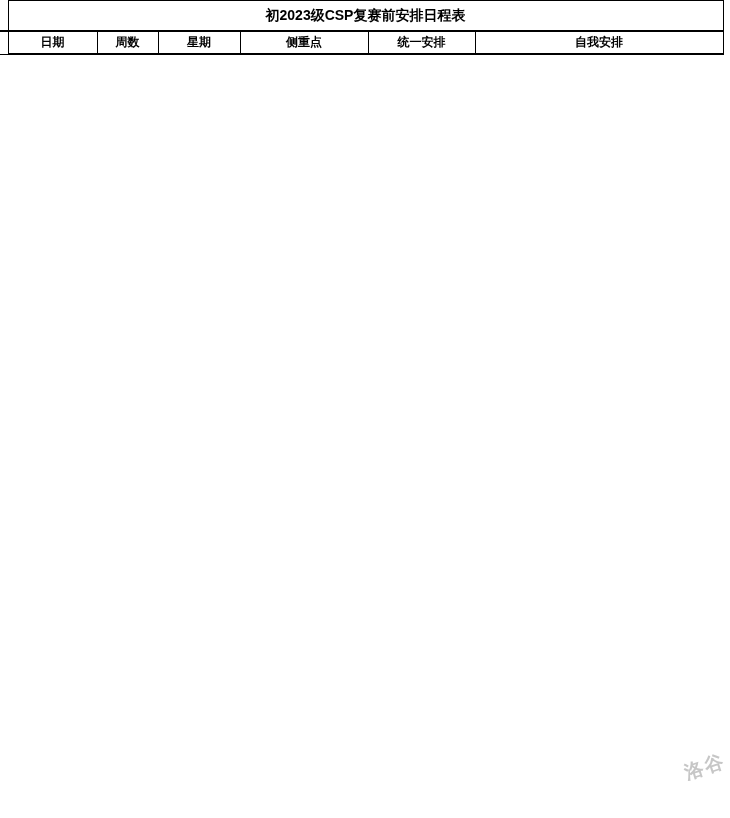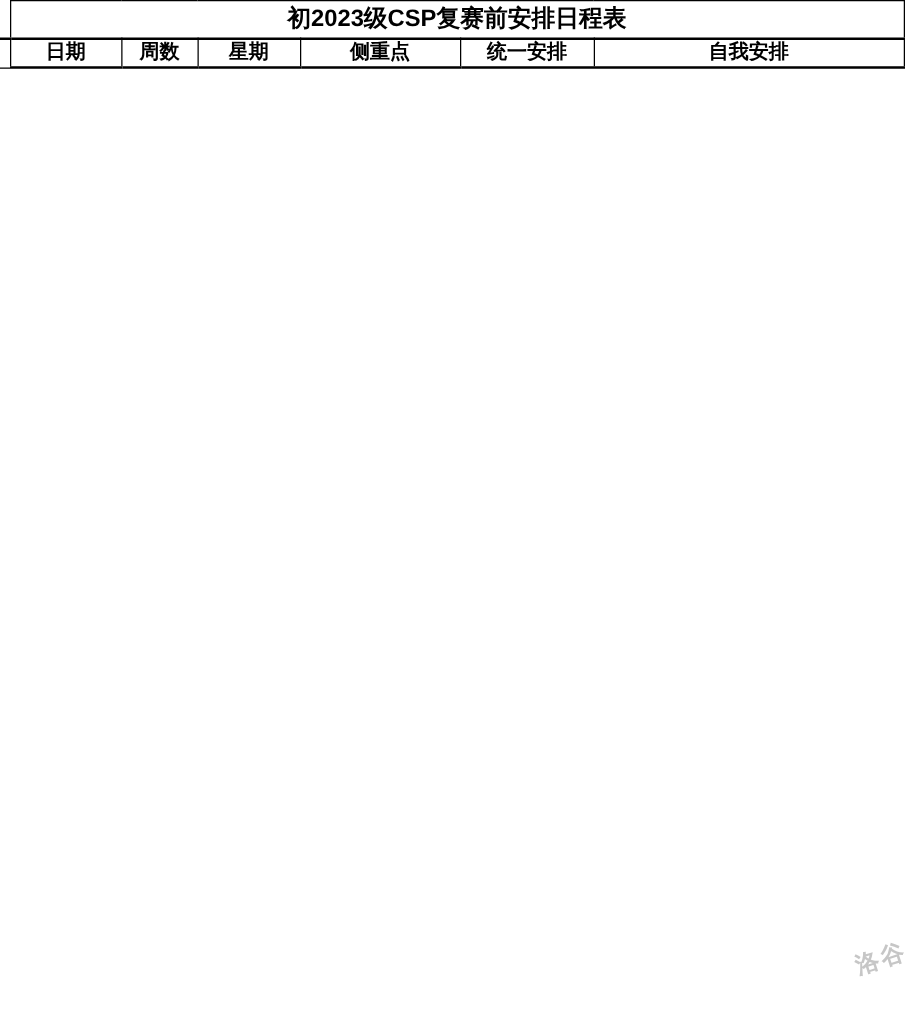--- a/index.html
+++ b/index.html
@@ -3,23 +3,23 @@
 <meta charset="utf-8">
 <style>
   html,body{margin:0;padding:0;background:#ffffff;}
   body{width:730px;height:818px;font-family:"Liberation Sans",sans-serif;color:#000;}
   .sheet{position:relative;width:730px;height:818px;overflow:hidden;background:#fff;}
   table{border-collapse:collapse;table-layout:fixed;}
   td,th{border:1px solid #000;padding:0 2px;font-size:11.5px;font-weight:normal;
         text-align:center;vertical-align:middle;white-space:nowrap;line-height:1.05;background:#fff;}
   
   td.gutter,th.gutter{border:none;border-bottom:1px solid #000;background:#fff;padding:0;}
-  tr.title-row td.title{border-width:1px 1px 2px 1px;font-size:19px;font-weight:bold;height:29px;}
+  tr.title-row td.title{border-width:1px 1px 2px 1px;font-size:14px;font-weight:bold;height:29px;}
   tr.title-row td.gutter{border-bottom:2px solid #000;}
-  thead th.colhead{border-width:2px 1px 2px 1px;font-weight:bold;font-size:16px;height:21px;margin-left:33px;}
+  thead th.colhead{border-width:2px 1px 2px 1px;font-weight:bold;font-size:12px;height:21px;margin-left:33px;}
   .watermark{position:absolute;left:684px;top:754px;font-size:19px;font-weight:bold;
         color:#8f8f8f;opacity:.5;transform:rotate(-18deg);letter-spacing:2px;pointer-events:none;}
 </style>
 </head>
 <body>
 
 <div class="sheet">
   <table>
     <colgroup>
       <col style="width:8px">

